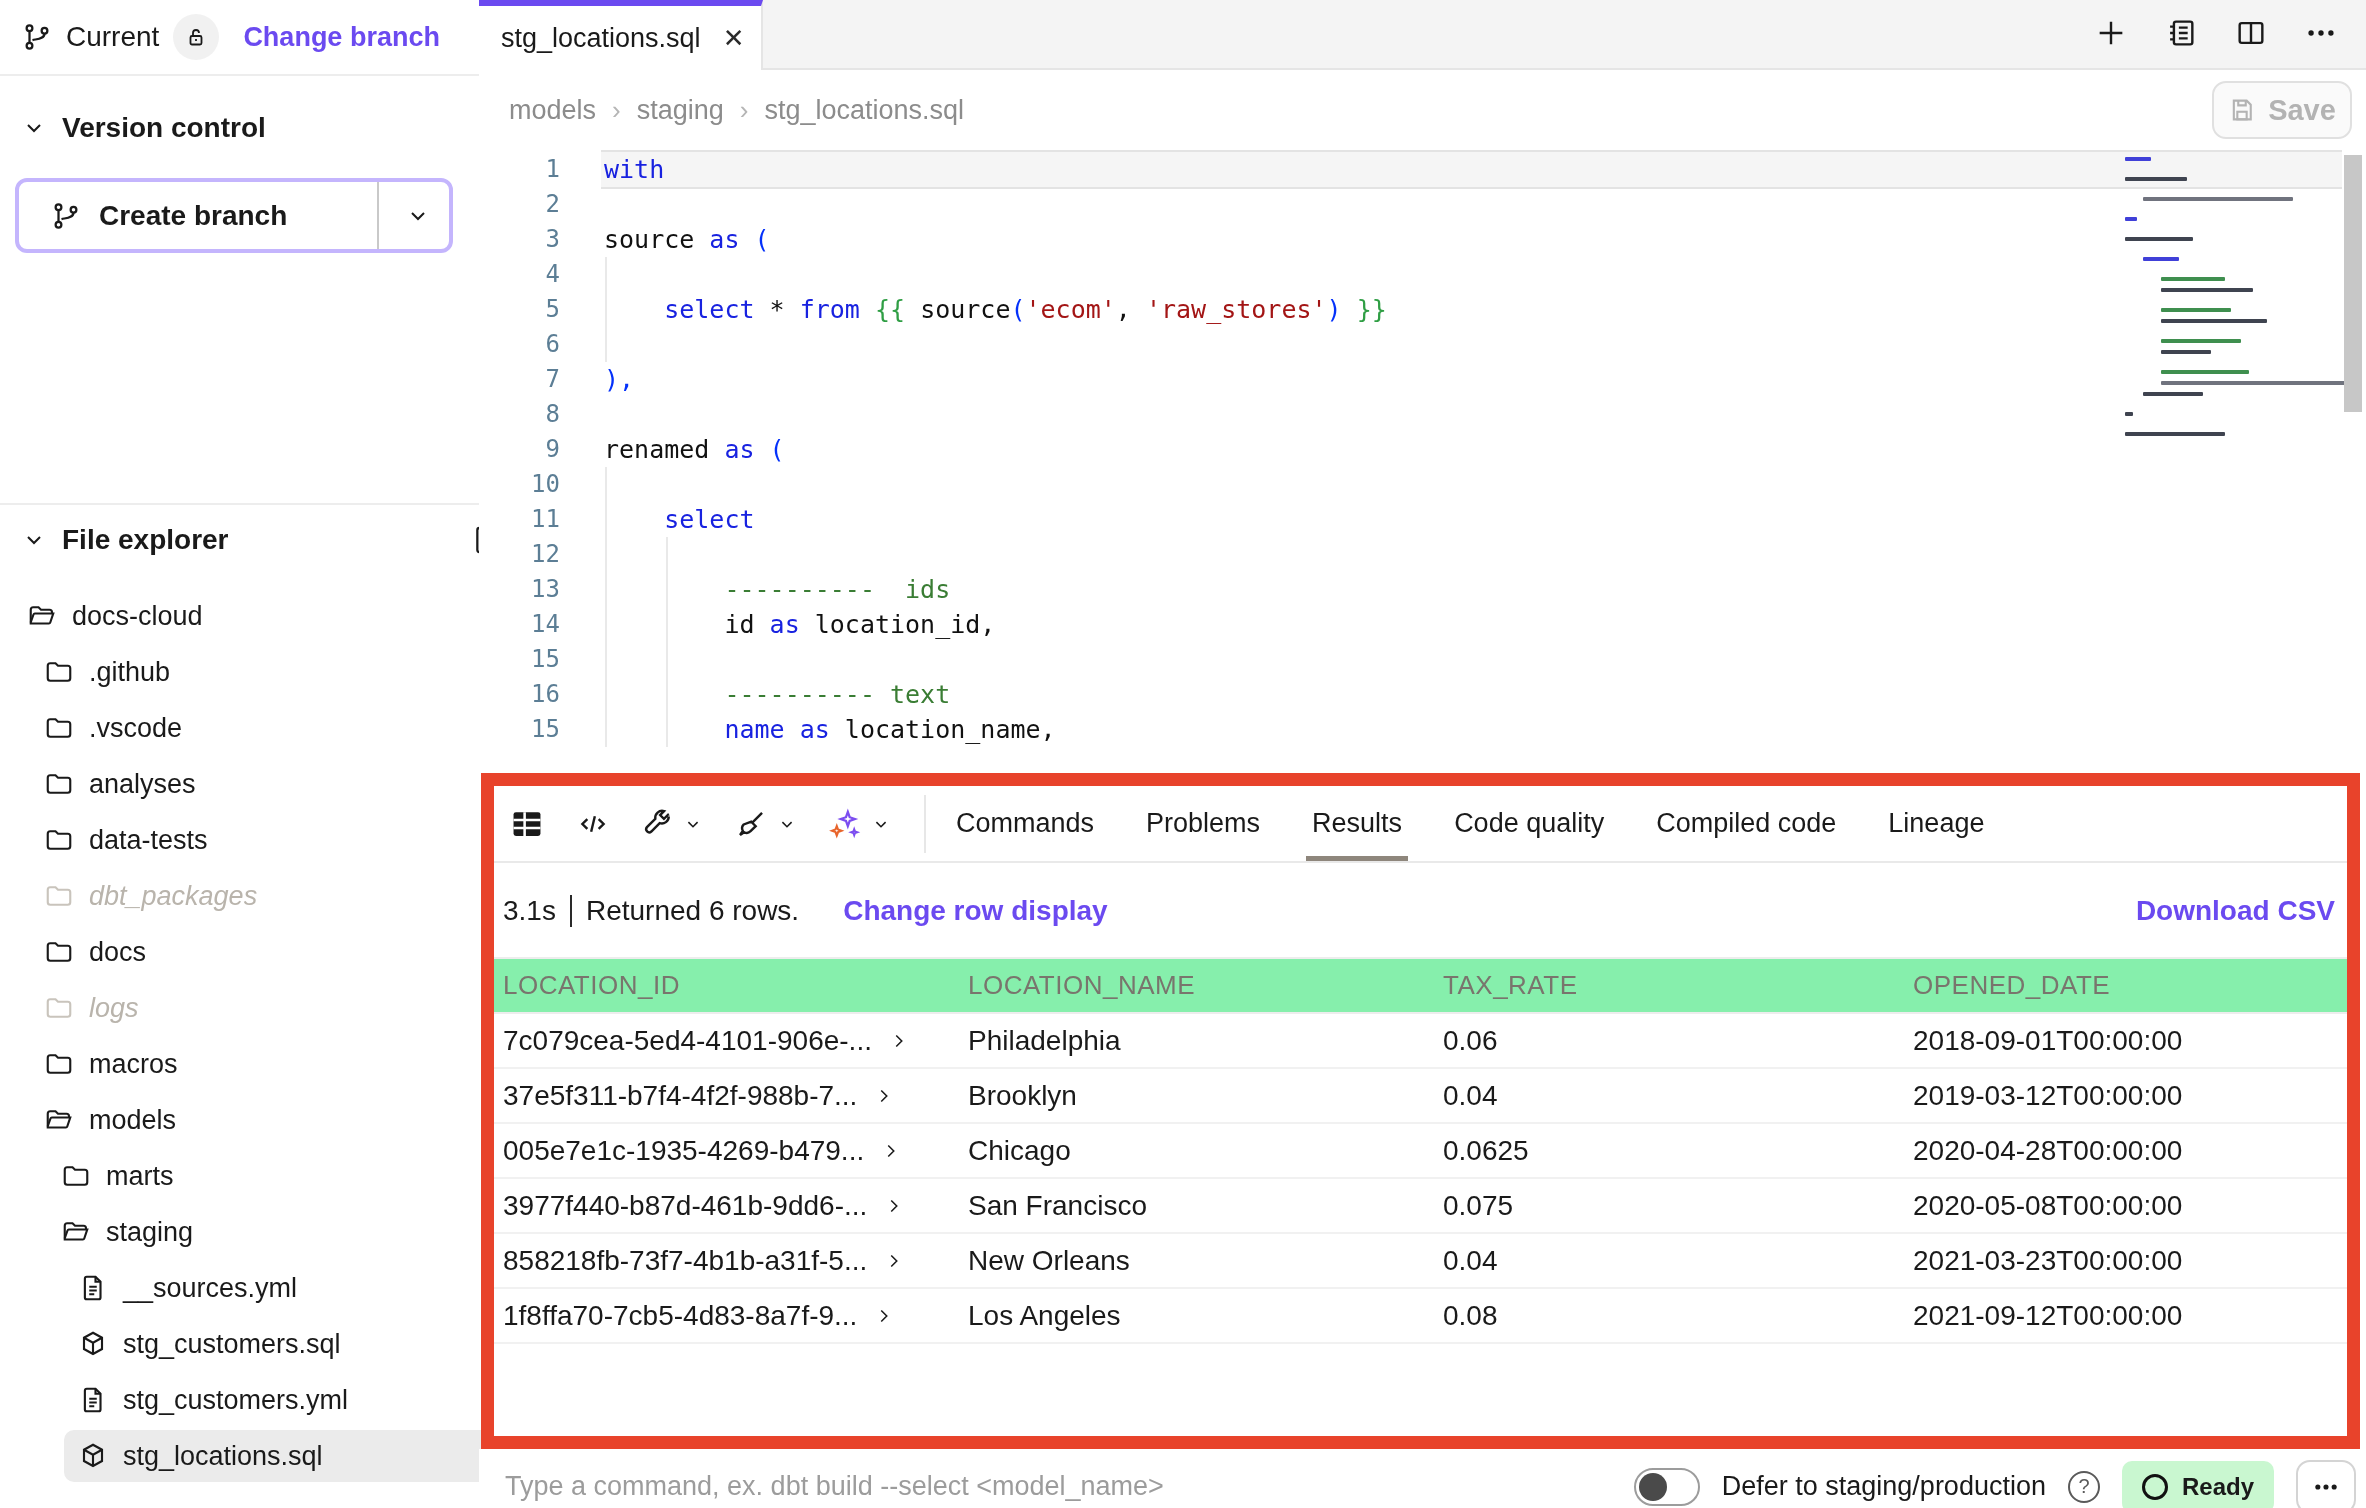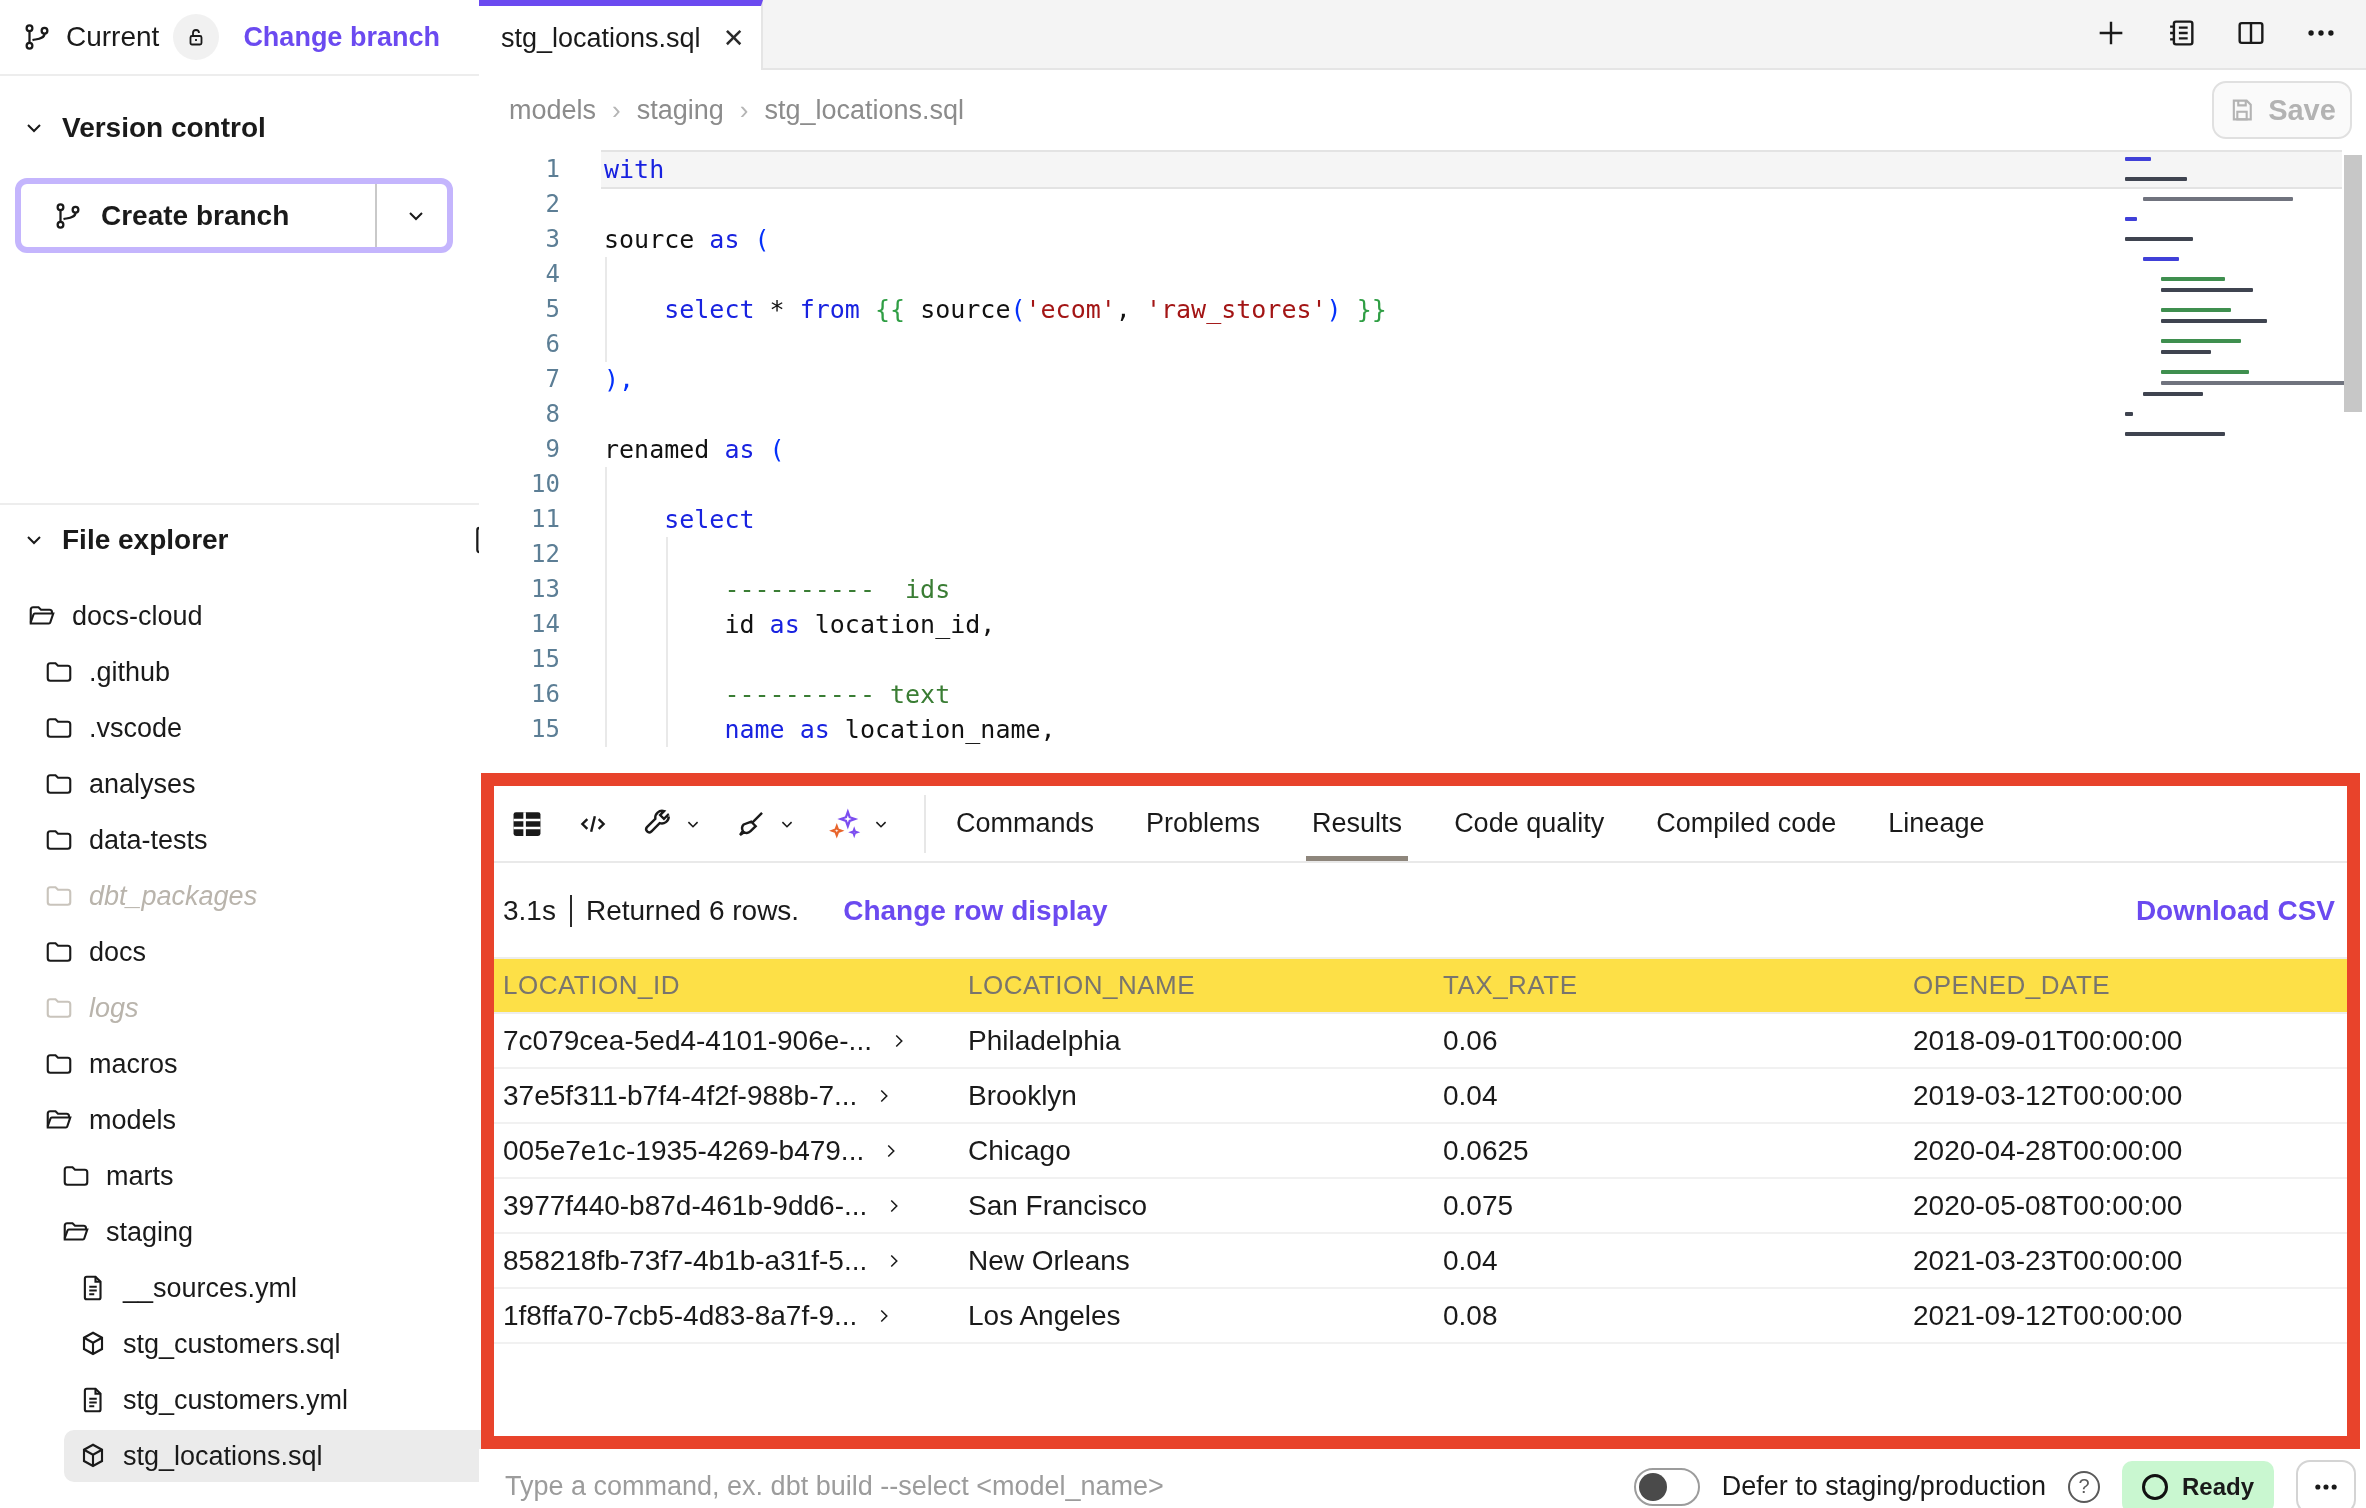--- a/index.html
+++ b/index.html
@@ -10,21 +10,21 @@
   
   .sidebar{position:absolute;left:0;top:0;width:576px;height:1508px;background:#fff;border-right:2px solid #E8E8E8;box-sizing:border-box;}
   .vc-topbar{position:absolute;left:0;top:0;width:100%;height:76px;border-bottom:2px solid #EDEDED;display:flex;align-items:center;gap:14px;padding:0 18px 0 22px;box-sizing:border-box;}
   .vc-topbar .cur-label{font-size:28px;color:#1a1a1a;}
   .lock-chip{width:46px;height:46px;border-radius:50%;background:#F1F1F1;display:flex;align-items:center;justify-content:center;}
   .change-branch{color:var(--accent,#6B4AF0);font-size:27px;font-weight:600;margin-left:10px;cursor:pointer;}
   .copy-btn{margin-left:auto;}
   .section-header{display:flex;align-items:center;gap:16px;margin-top:12px;}
   .vc-header{position:absolute;left:22px;top:100px;}
   .section-title{font-size:28px;font-weight:700;}
-  .create-branch{position:absolute;left:15px;top:178px;width:438px;height:75px;border:6px solid #c4b5fd;border-radius:12px;background:#fff;display:flex;align-items:stretch;box-sizing:border-box;cursor:pointer;gap:8px;}
+  .create-branch{position:absolute;left:15px;top:178px;width:438px;height:75px;border:4px solid #c4b5fd;border-radius:12px;background:#fff;display:flex;align-items:stretch;box-sizing:border-box;cursor:pointer;gap:8px;}
   .cb-main{flex:1;display:flex;align-items:center;gap:18px;padding-left:32px;font-size:28px;font-weight:600;}
   .cb-divider{width:2px;background:#C9C9C9;}
   .cb-caret{width:62px;display:flex;align-items:center;justify-content:center;}
   .fe-header{position:absolute;left:0;top:503px;width:100%;height:72px;border-top:2px solid #EDEDED;display:flex;align-items:center;gap:16px;padding:0 24px 0 22px;box-sizing:border-box;}
   .fe-spacer{flex:1;}
   #file-tree{position:absolute;left:0;top:588px;width:100%;}
   .tree-row{position:relative;height:56px;display:flex;align-items:center;font-size:27px;cursor:pointer;}
   .tree-row .hl{position:absolute;left:64px;right:18px;top:2px;bottom:2px;background:#EBEBEB;border-radius:10px;}
   .tree-row .ico,.tree-row .lbl{position:relative;}
   .tree-row .lbl{margin-left:15px;}
@@ -70,21 +70,21 @@
   .pt-divider{width:2px;height:58px;background:#E7E7E7;margin:0 4px 0 2px;}
   #panel-tabs{display:flex;height:100%;align-items:stretch;}
   .ptab{padding:0 26px;font-size:27px;display:flex;align-items:center;position:relative;cursor:pointer;white-space:nowrap;}
   .ptab.active::after{content:"";position:absolute;left:20px;right:20px;bottom:0;height:5px;background:#8E867C;}
   .status-row{position:absolute;left:0;top:79px;right:0;height:92px;display:flex;align-items:center;font-size:28px;}
   .st-time{margin-left:9px;}
   .st-pipe{width:2px;height:32px;background:#2a2a2a;margin:0 14px;}
   .change-row{color:var(--accent,#6B4AF0);font-weight:600;margin-left:44px;cursor:pointer;}
   .download{margin-left:auto;margin-right:12px;color:var(--accent,#6B4AF0);font-weight:600;cursor:pointer;}
   .results{position:absolute;left:0;top:171px;right:0;}
-  .thead{position:relative;height:57px;background:#fde047;border-top:2px solid #EDEDED;border-bottom:2px solid #EDEDED;box-sizing:border-box;}
+  .thead{position:relative;height:57px;background:#86efac;border-top:2px solid #EDEDED;border-bottom:2px solid #EDEDED;box-sizing:border-box;}
   .thead .col{position:absolute;top:0;height:100%;display:flex;align-items:center;font-size:26px;color:#79756D;letter-spacing:0.5px;}
   .trow{position:relative;height:55px;border-bottom:2px solid #F1F1F1;box-sizing:border-box;}
   .trow .cell{position:absolute;top:0;height:100%;display:flex;align-items:center;font-size:28px;color:#1a1a1a;gap:16px;}
   .c0{left:9px;} .c1{left:474px;} .c2{left:949px;} .c3{left:1419px;}
   .row-chevron{color:#444;}
 
   
   .red-box{position:absolute;left:481px;top:773px;width:1879px;height:676px;border:13px solid var(--annotation,#E8432B);box-sizing:border-box;pointer-events:none;z-index:60;}
 
   

